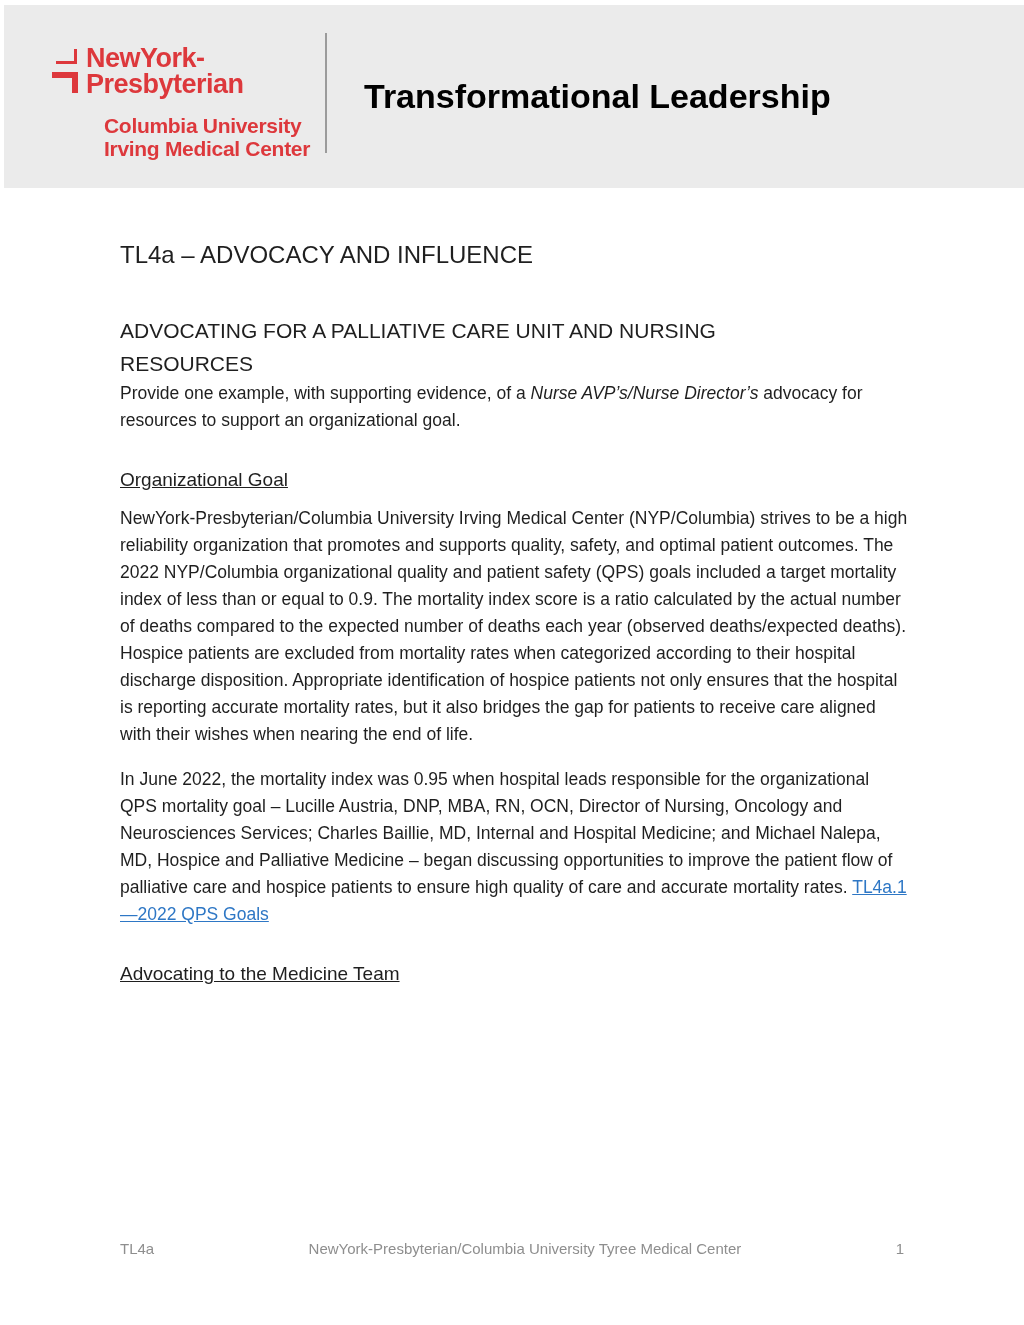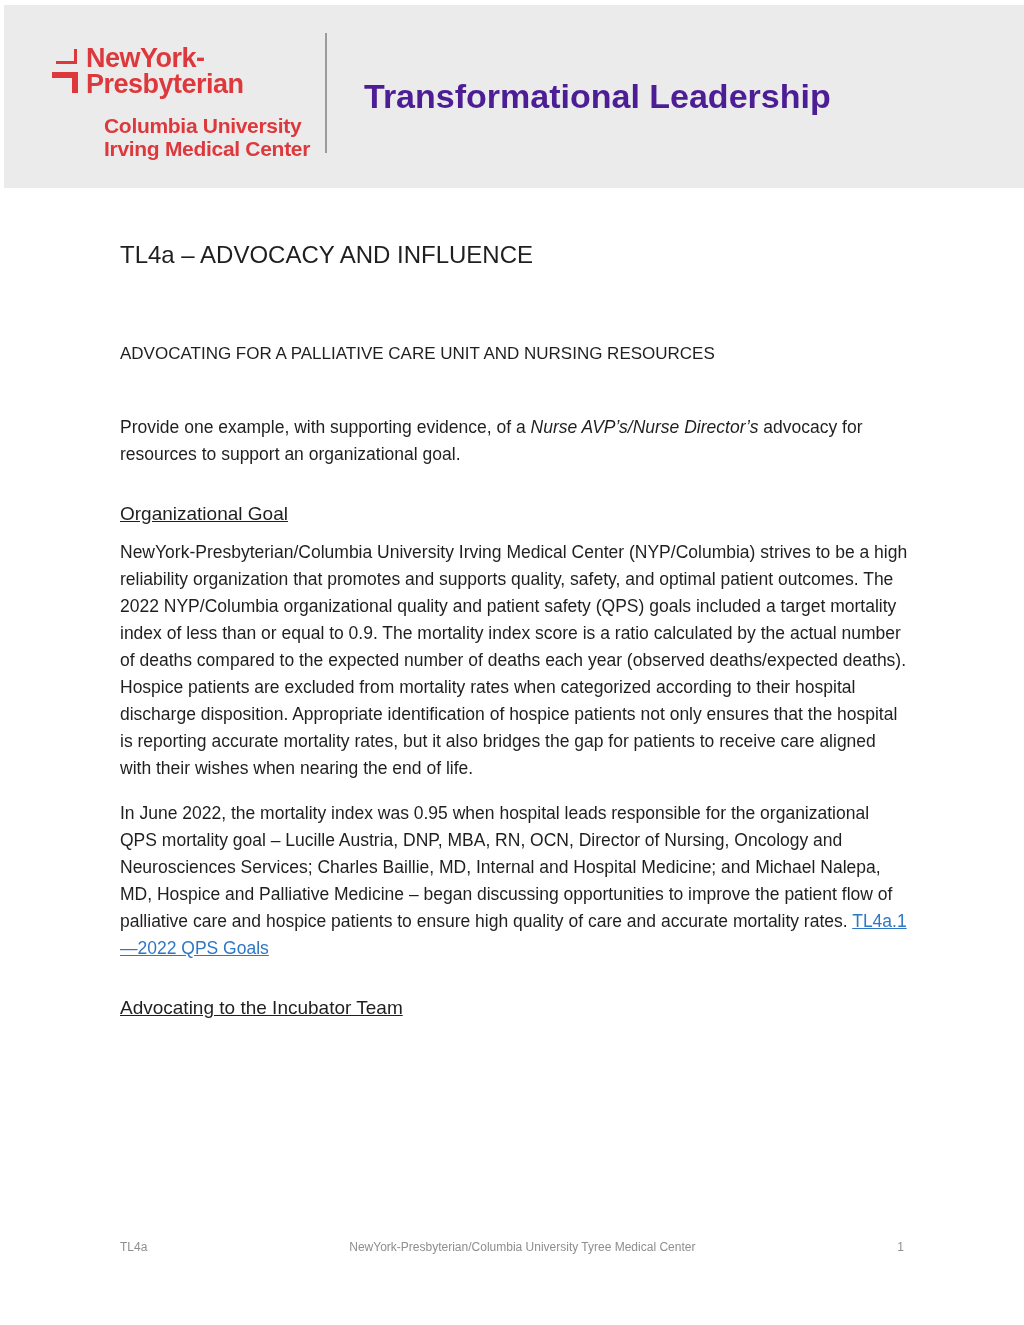--- a/index.html
+++ b/index.html
@@ -47,39 +47,38 @@
     white-space: nowrap;
     margin-top: 10px;
   }
   .header-divider {
     position: absolute; left: 321px; top: 28px;
     width: 2px; height: 120px;
     background: #9b9b9b;
   }
   .header-title {
     position: absolute; left: 360px; top: 72px;
-    color: #4c1d95; font-weight: bold; font-size: 34px;
+    color: #000000; font-weight: bold; font-size: 34px;
     white-space: nowrap;
   }
 
   
   .content {
     position: absolute;
     left: 120px; top: 240px;
     width: 788px;
     color: #1f1f1f;
   }
   .doc-title {
     font-size: 24px; font-weight: normal; line-height: 30px;
-    margin-bottom: 67px; white-space: nowrap;
+    margin-bottom: 44px; white-space: nowrap;
   }
   .doc-subtitle {
-    font-size: 17px; font-weight: normal; line-height: 33px;
+    font-size: 21px; font-weight: normal; line-height: 33px;
     width: 730px;
-    margin-bottom: 44px;
   }
   p {
     font-size: 17.5px; line-height: 27px;
     margin-bottom: 18px;
   }
   .prompt { margin-bottom: 8px; }
   .prompt em { font-style: italic; }
   .section-heading {
     font-size: 19px; font-weight: normal; line-height: 24px;
     text-decoration: underline;
@@ -90,21 +89,21 @@
     text-decoration: underline;
     cursor: pointer;
   }
 
   
   .page-footer {
     position: absolute;
     left: 120px; top: 1240px;
     width: 784px;
     display: flex; align-items: center;
-    color: #8e8e8e; font-size: 12px;
+    color: #8e8e8e; font-size: 15px;
   }
   .footer-center { flex: 1; text-align: center; }
 </style>
 </head>
 <body>
 
 <div class="page">
 
   <header class="header-band">
     <div class="logo">
@@ -130,21 +129,21 @@
     <div class="doc-subtitle">ADVOCATING FOR A PALLIATIVE CARE UNIT AND NURSING RESOURCES</div>
 
     <p class="prompt"><span>Provide one example, with supporting evidence, of a </span><em>Nurse AVP’s/Nurse Director’s</em><span> advocacy for resources to support an organizational goal.</span></p>
 
     <div class="section-heading">Organizational Goal</div>
 
     <p>NewYork-Presbyterian/Columbia University Irving Medical Center (NYP/Columbia) strives to be a high reliability organization that promotes and supports quality, safety, and optimal patient outcomes. The 2022 NYP/Columbia organizational quality and patient safety (QPS) goals included a target mortality index of less than or equal to 0.9. The mortality index score is a ratio calculated by the actual number of deaths compared to the expected number of deaths each year (observed deaths/expected deaths). Hospice patients are excluded from mortality rates when categorized according to their hospital discharge disposition. Appropriate identification of hospice patients not only ensures that the hospital is reporting accurate mortality rates, but it also bridges the gap for patients to receive care aligned with their wishes when nearing the end of life.</p>
 
     <p><span>In June 2022, the mortality index was 0.95 when hospital leads responsible for the organizational QPS mortality goal – Lucille Austria, DNP, MBA, RN, OCN, Director of Nursing, Oncology and Neurosciences Services; Charles Baillie, MD, Internal and Hospital Medicine; and Michael Nalepa, MD, Hospice and Palliative Medicine – began discussing opportunities to improve the patient flow of palliative care and hospice patients to ensure high quality of care and accurate mortality rates. </span><a class="doc-link">TL4a.1—2022 QPS Goals</a></p>
 
-    <div class="section-heading">Advocating to the Incubator Team</div>
+    <div class="section-heading">Advocating to the Medicine Team</div>
 
 
   </main>
 
   <footer class="page-footer">
     <span class="footer-left">TL4a</span>
     <span class="footer-center">NewYork-Presbyterian/Columbia University Tyree Medical Center</span>
     <span class="footer-right">1</span>
   </footer>
 

